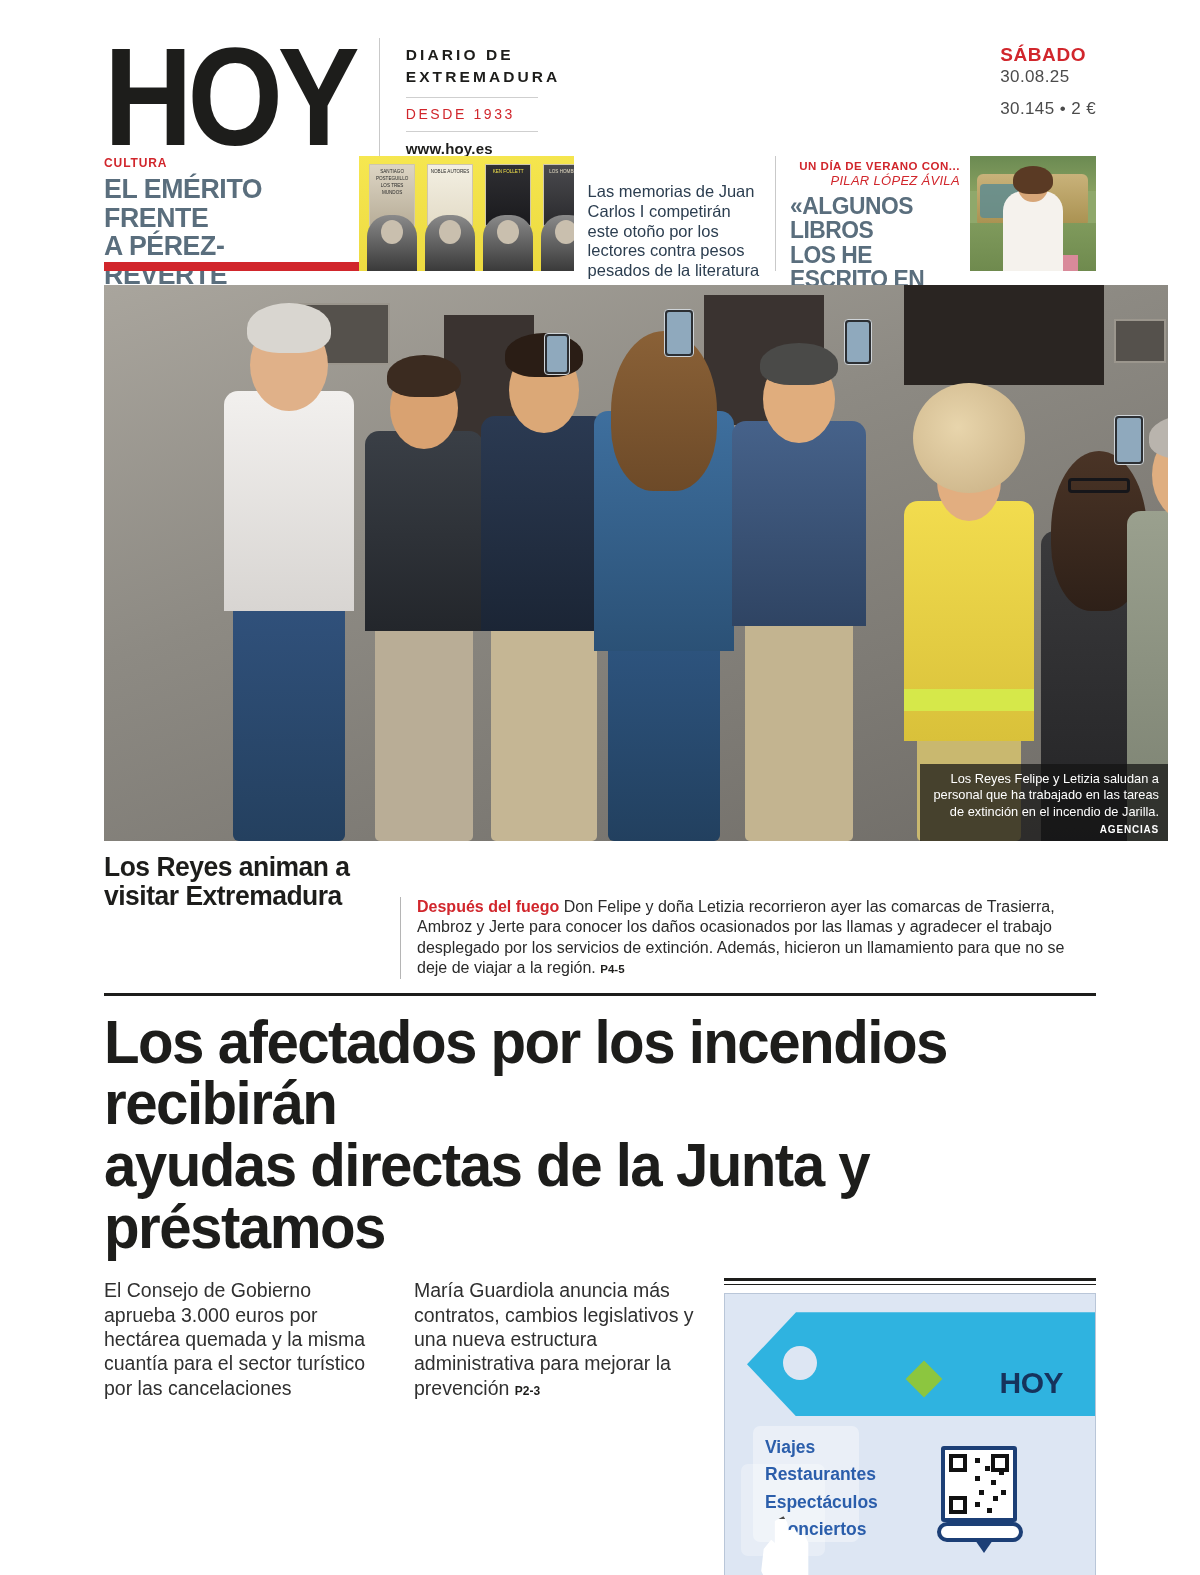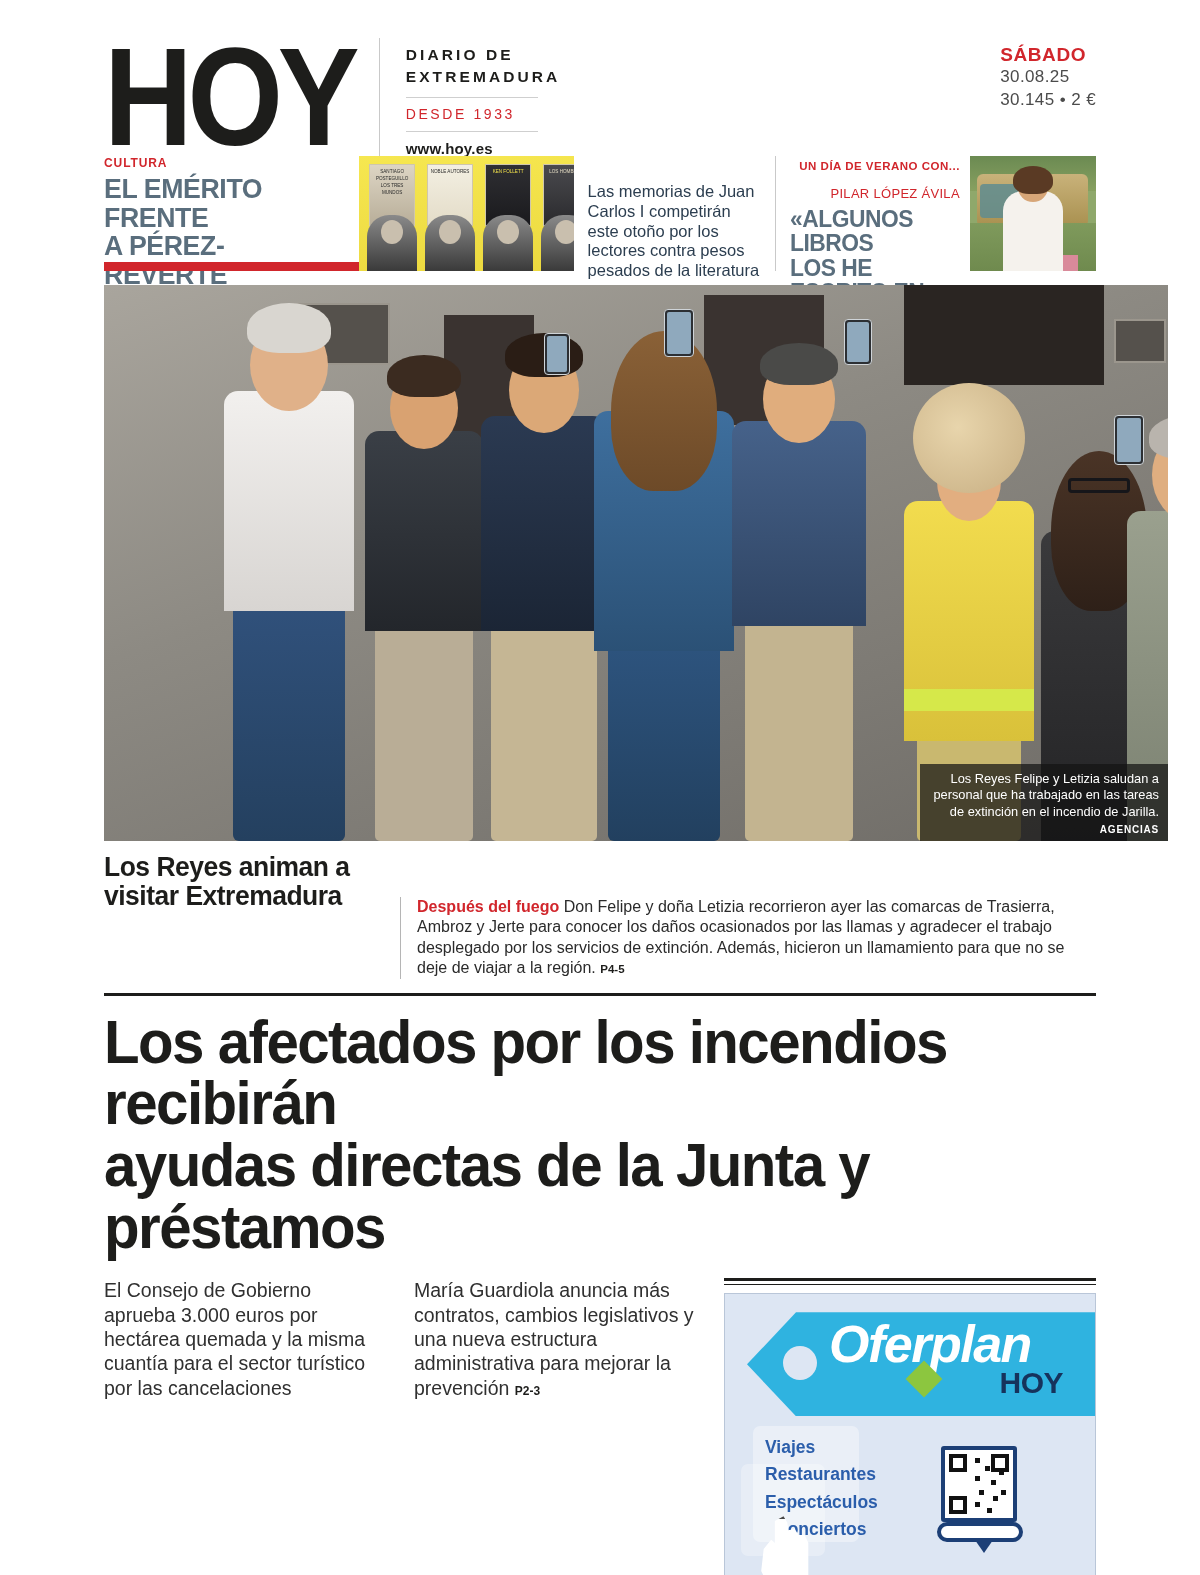--- a/index.html
+++ b/index.html
@@ -26,21 +26,21 @@
   .logo-sub .l1 {
     font-size: 15.5px; font-weight: 600; letter-spacing: 3.1px;
     color: #1d1d1b; line-height: 1.42;
   }
   .logo-sub .rule { height: 1px; background: #cfcfcf; margin: 9px 0 8px; width: 132px; }
   .logo-sub .since { font-size: 14px; font-weight: 500; letter-spacing: 2.6px; color: #d1262c; }
   .logo-sub .web { font-size: 15px; font-weight: 700; color: #1d1d1b; letter-spacing: .2px; }
   .dateblock { margin-left: auto; text-align: left; padding-top: 6px; }
   .dateblock .dow { font-size: 19px; font-weight: 700; color: #d1262c; letter-spacing: .6px; }
   .dateblock .d1 { font-size: 17px; color: #4b4b4b; letter-spacing: .4px; margin-top: 1px; }
-  .dateblock .d2 { font-size: 17px; color: #4b4b4b; letter-spacing: .4px; margin-top: 3px; }
+  .dateblock .d2 { font-size: 17px; color: #4b4b4b; letter-spacing: .4px; margin-top: 12px; }
 
   
   .teasers { display: flex; height: 115px; margin-top: 16px; }
   .tz-cult { width: 282px; padding-right: 10px; position: relative; }
   .tz-cult .kicker { font-size: 12px; font-weight: 700; color: #d1262c; letter-spacing: .9px; }
   .tz-cult .hl {
     font-size: 27.5px; font-weight: 700; color: #5a6e7d;
     line-height: 1.04; margin-top: 5px; letter-spacing: -.4px;
     transform: scaleX(.97); transform-origin: left center;
   }
@@ -66,21 +66,21 @@
     content: ""; position: absolute; left: 50%; top: 5px; transform: translateX(-50%);
     width: 22px; height: 24px; border-radius: 50%; background: #c9bfae;
   }
   .tz-books .p1 { left: 8px; } .tz-books .p2 { left: 66px; }
   .tz-books .p3 { left: 124px; } .tz-books .p4 { left: 182px; }
   .tz-mem { width: 222px; padding: 26px 14px 0 14px; border-right: 1px solid #c9c9c9; }
   .tz-mem p { font-size: 16.5px; line-height: 1.2; color: #2c3e50; }
   .tz-mem .pg { font-size: 11.5px; font-weight: 700; color: #1d1d1b; }
   .tz-int { width: 212px; padding: 4px 10px 0 14px; }
   .tz-int .k1 { font-size: 11.5px; font-weight: 700; color: #d1262c; letter-spacing: .5px; text-align: right; }
-  .tz-int .k2 { font-size: 13px; color: #d1262c; letter-spacing: .3px; text-align: right; margin-top: 14px; }
+  .tz-int .k2 { font-size: 13px; color: #d1262c; letter-spacing: .3px; text-align: right; margin-top: 1px; font-style: italic; }
   .tz-int .q {
     font-size: 24px; font-weight: 700; color: #5a6e7d; line-height: 1.02;
     margin-top: 6px; letter-spacing: -.5px;
     transform: scaleX(.95); transform-origin: left center;
   }
   .tz-int .q .pg { font-size: 12.5px; color: #1d1d1b; }
   .tz-photo { width: 140px; margin-left: auto; position: relative; overflow: hidden; }
 
   
   .avatar-photo { position: absolute; inset: 0; background: #8fa86b; }
@@ -380,21 +380,20 @@
       <span>María Guardiola anuncia más contratos, cambios legislativos y una nueva estructura administrativa para mejorar la prevención</span>
       <span class="pg">P2-3</span>
     </div>
 
     <div class="adrail">
       <div class="ad-top-rule"></div>
       <div class="ad-top-rule2"></div>
       <div class="ad">
         <div class="ad-tag"></div>
         <div class="ad-hole"></div>
-        <div class="ad-brand">Oferplan</div>
         <div class="ad-greendot"></div>
         <div class="ad-hoy">HOY</div>
 
         <div class="ad-ghost"></div>
         <div class="ad-ghost2"></div>
 
         <div class="ad-items">
           <div>Viajes</div>
           <div>Restaurantes</div>
           <div>Espectáculos</div>

